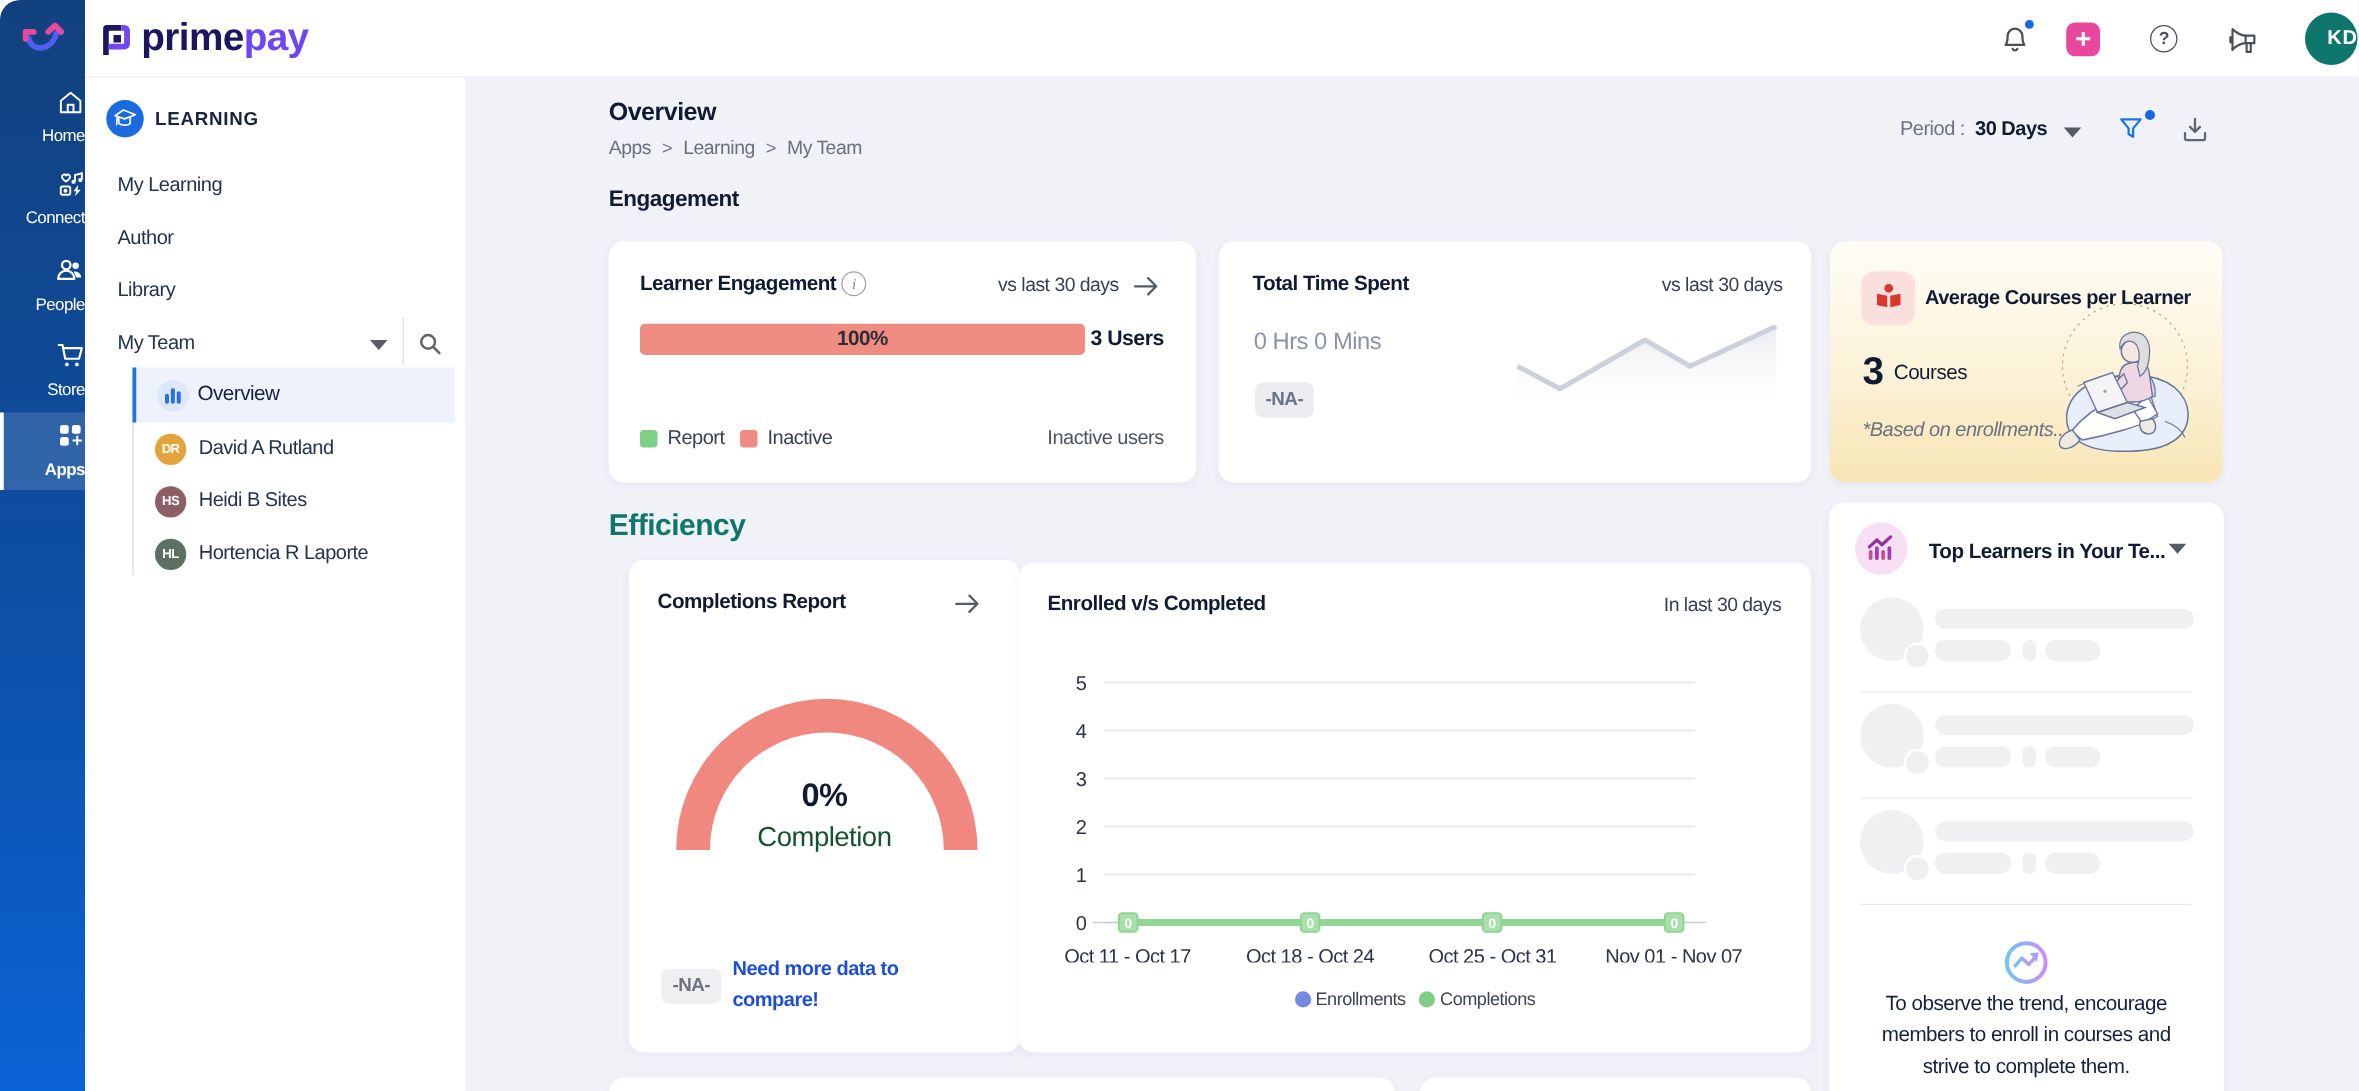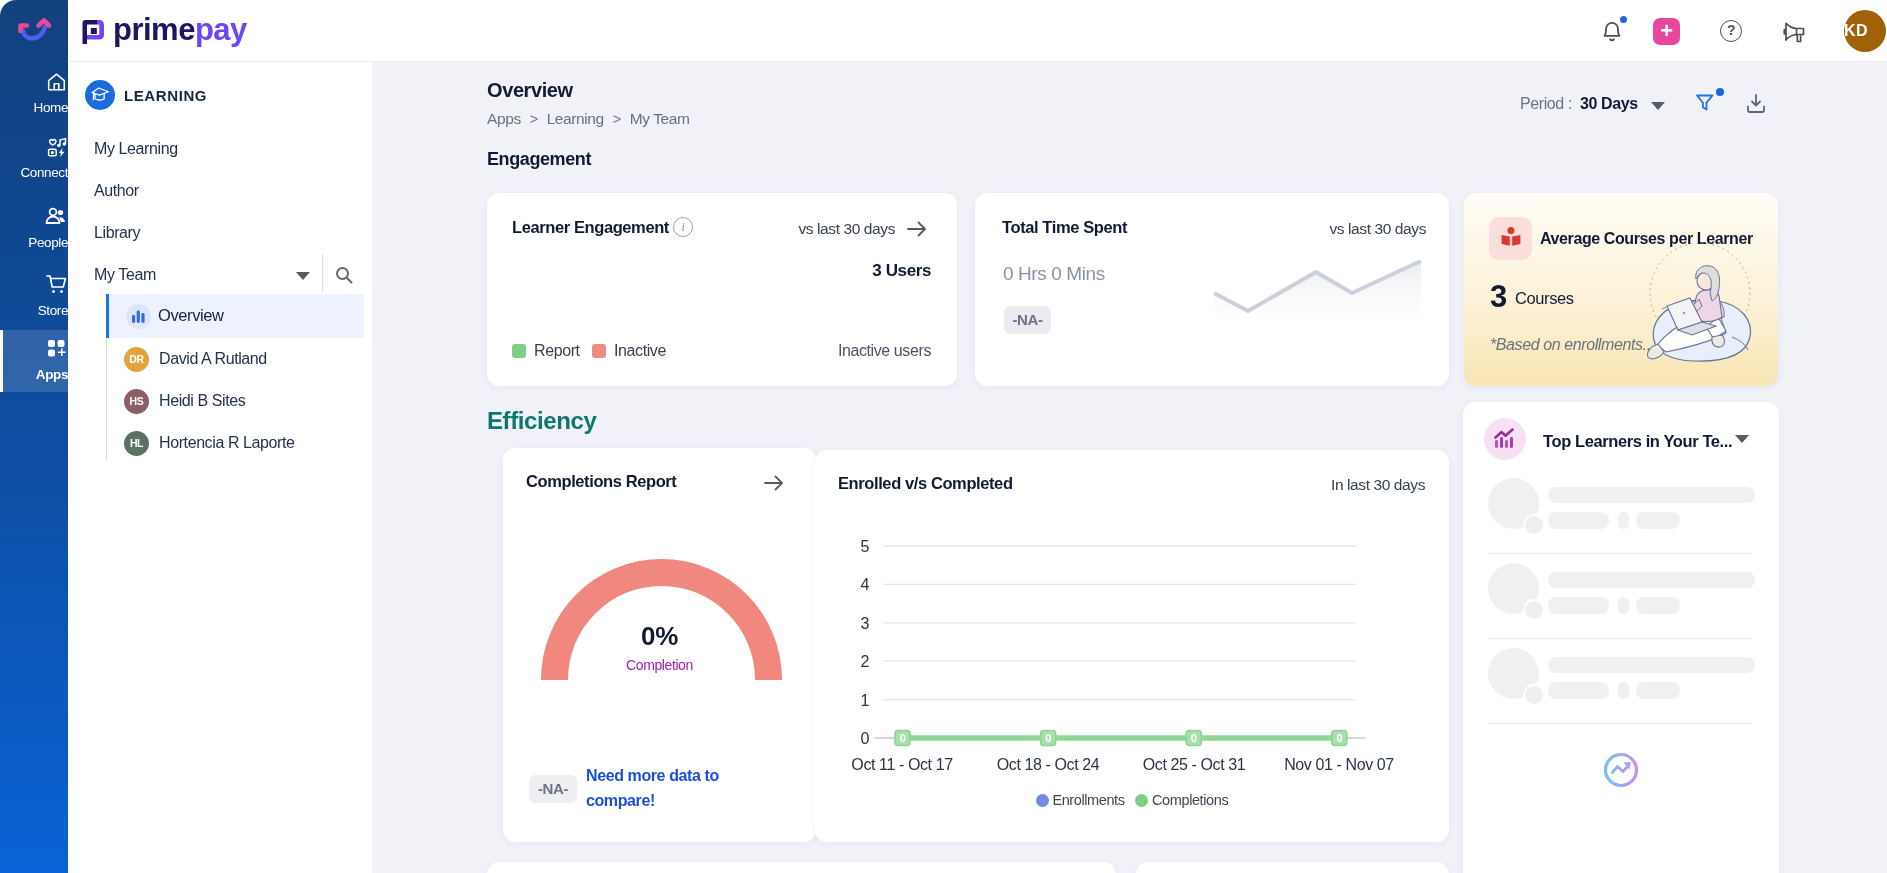--- a/index.html
+++ b/index.html
@@ -114,21 +114,21 @@
     <div class="abs" style="left:1652px;top:20px;width:22px;height:22px;border-radius:50%;border:1.8px solid #4a5058;color:#4a5058;font-size:14px;font-weight:bold;text-align:center;line-height:19px">?</div>
 
     <svg class="abs" style="left:1714px;top:18px" width="25" height="26" viewBox="0 0 25 26" fill="none" stroke="#4a5058" stroke-width="1.7" stroke-linejoin="round">
       <path d="M4 6 V22" stroke-linecap="round"></path>
       <path d="M4 6.8 C8.5 11, 11.5 11.8, 14.5 12 H21.5 V18 H14.5 C11.5 18.2, 8.5 19, 4 23" stroke-linecap="round" transform="translate(0,-1.5)"></path>
       <path d="M14.5 10.5 V16.5"></path>
       <path d="M15.3 17 V23.5 H18.6 V17.2"></path>
       <path d="M2.6 12 v3.5" stroke-width="2.4" stroke-linecap="round"></path>
     </svg>
 
-    <div class="abs" style="left:1776px;top:10px;width:42px;height:42px;border-radius:50%;background:#a16207;color:#fff;font-size:16px;font-weight:bold;text-align:left;line-height:42px;letter-spacing:0.5px">KD</div>
+    <div class="abs" style="left:1776px;top:10px;width:42px;height:42px;border-radius:50%;background:#0f766e;color:#fff;font-size:16px;font-weight:bold;text-align:right;line-height:42px;letter-spacing:0.5px">KD</div>
   </div>
   <div id="sidebar" class="abs">
 
     <div class="abs" style="left:17px;top:18px;width:30px;height:30px;border-radius:50%;background:#1a6be0">
       <svg style="position:absolute;left:5px;top:6px" width="20" height="19" viewBox="0 0 24 22" fill="none" stroke="#fff" stroke-width="1.6" stroke-linejoin="round">
         <path d="M10.5 2 L22 6.5 L11.5 10.5 L2.5 7.5 Z"></path>
         <path d="M6 9 v5.5 c0.5 1.8 8 3.2 11 0.5 V8.5"></path>
         <path d="M4.5 8 L4 16" stroke-linecap="round"></path>
       </svg>
     </div>
@@ -180,20 +180,21 @@
 
     <div class="abs" style="left:115px;top:87px;font-size:18px;font-weight:bold;color:#101b33">Engagement</div>
 
     <div class="card" style="left:115px;top:131px;width:470px;height:193px">
       <div class="abs" style="left:25px;top:25px;font-size:16.5px;font-weight:bold;color:#101b33">Learner Engagement</div>
       <div class="abs" style="left:186px;top:24px;width:20px;height:20px;border-radius:50%;border:1.6px solid #9aa1ad;color:#858d99;font-size:12px;text-align:center;line-height:18px;font-style:italic;font-family:'Liberation Serif',serif">i</div>
       <div class="abs" style="right:62px;top:27px;font-size:15.5px;color:#39404f">vs last 30 days</div>
       <svg class="abs" style="right:28px;top:25px" width="24" height="22" viewBox="0 0 24 22" fill="none" stroke="#555c66" stroke-width="1.8" stroke-linecap="round" stroke-linejoin="round">
         <path d="M3 11 h17 M13.5 4.5 L20 11 l-6.5 6.5"></path>
       </svg>
+      <div class="abs" style="left:25px;top:66px;width:356px;height:25px;border-radius:4px;background:#ef8c82;text-align:center;font-size:16.5px;font-weight:bold;color:#2c2c34;line-height:25px">100%</div>
       <div class="abs" style="right:26px;top:68px;font-size:17px;font-weight:bold;color:#101b33">3 Users</div>
       <div class="abs" style="left:25px;top:151px;width:14px;height:14px;border-radius:3px;background:#7ed184"></div>
       <div class="abs" style="left:47px;top:149px;font-size:16px;color:#39404f">Report</div>
       <div class="abs" style="left:105px;top:151px;width:14px;height:14px;border-radius:3px;background:#ef8c82"></div>
       <div class="abs" style="left:127px;top:149px;font-size:16px;color:#39404f">Inactive</div>
       <div class="abs" style="right:26px;top:149px;font-size:16px;color:#4b5363">Inactive users</div>
     </div>
 
     <div class="card" style="left:603px;top:131px;width:474px;height:193px">
       <div class="abs" style="left:27px;top:25px;font-size:16.5px;font-weight:bold;color:#101b33">Total Time Spent</div>
@@ -256,21 +257,21 @@
 
     <div class="card" style="left:131px;top:386px;width:313px;height:394px">
       <div class="abs" style="left:23px;top:24px;font-size:16.5px;font-weight:bold;color:#101b33">Completions Report</div>
       <svg class="abs" style="right:30px;top:24px" width="24" height="22" viewBox="0 0 24 22" fill="none" stroke="#555c66" stroke-width="1.8" stroke-linecap="round" stroke-linejoin="round">
         <path d="M3 11 h17 M13.5 4.5 L20 11 l-6.5 6.5"></path>
       </svg>
 
       <div class="abs" style="left:38px;top:111px;width:241px;height:121px;border-radius:241px 241px 0 0;background:conic-gradient(from 270deg at 50% 100%, #f0887f 0deg 180deg, transparent 180deg)"></div>
       <div class="abs" style="left:65px;top:138px;width:187px;height:94px;border-radius:187px 187px 0 0;background:#fff"></div>
       <div class="abs" style="left:0;top:173px;width:313px;text-align:center;font-size:26px;font-weight:bold;color:#101b33">0%</div>
-      <div class="abs" style="left:0;top:209px;width:313px;text-align:center;font-size:14px;color:#a21caf">Completion</div>
+      <div class="abs" style="left:0;top:209px;width:313px;text-align:center;font-size:22px;color:#14532d">Completion</div>
       <div class="abs" style="left:26px;top:327px;width:48px;height:28px;border-radius:6px;background:#efeff2;color:#6c7280;font-size:15px;font-weight:bold;text-align:center;line-height:28px">-NA-</div>
       <div class="abs" style="left:83px;top:315px;font-size:16px;font-weight:bold;color:#1d4ed8;line-height:25px">Need more data to<br>compare!</div>
     </div>
 
     <div class="card" style="left:443px;top:388px;width:634px;height:392px">
       <div class="abs" style="left:23px;top:24px;font-size:16.5px;font-weight:bold;color:#101b33">Enrolled v/s Completed</div>
       <div class="abs" style="right:24px;top:26px;font-size:15.5px;color:#39404f">In last 30 days</div>
       <svg class="abs" style="left:0px;top:80px" width="634" height="240" viewBox="0 0 634 240">
         <g stroke="#e6e6ec" stroke-width="1.3">
           <line x1="68" y1="16" x2="541" y2="16"></line>
@@ -358,17 +359,18 @@
         <defs>
           <linearGradient id="trgrad" x1="0" y1="0" x2="1" y2="0">
           <stop offset="0" stop-color="#72c4f0"></stop>
             <stop offset="1" stop-color="#c990f2"></stop>
         </linearGradient>
         </defs>
         <circle cx="18" cy="18" r="15.5" fill="none" stroke="url(#trgrad)" stroke-width="3.2"></circle>
         <path d="M8.5 21.5 L14.5 14.5 L20 19.5 L26 13" fill="none" stroke="url(#trgrad)" stroke-width="2.8" stroke-linejoin="round"></path>
         <path d="M20.5 10.5 L28 10 L26.5 17.5 Z" fill="url(#trgrad)"></path>
       </svg>
+      <div class="abs" style="left:0;top:389px;width:316px;text-align:center;font-size:16.5px;color:#15213c;line-height:25px">To observe the trend, encourage<br>members to enroll in courses and<br>strive to complete them.</div>
     </div>
 
     <div class="card" style="left:115px;top:800px;width:629px;height:60px"></div>
     <div class="card" style="left:764px;top:800px;width:313px;height:60px"></div>
   </div>
 
 </body></html>

